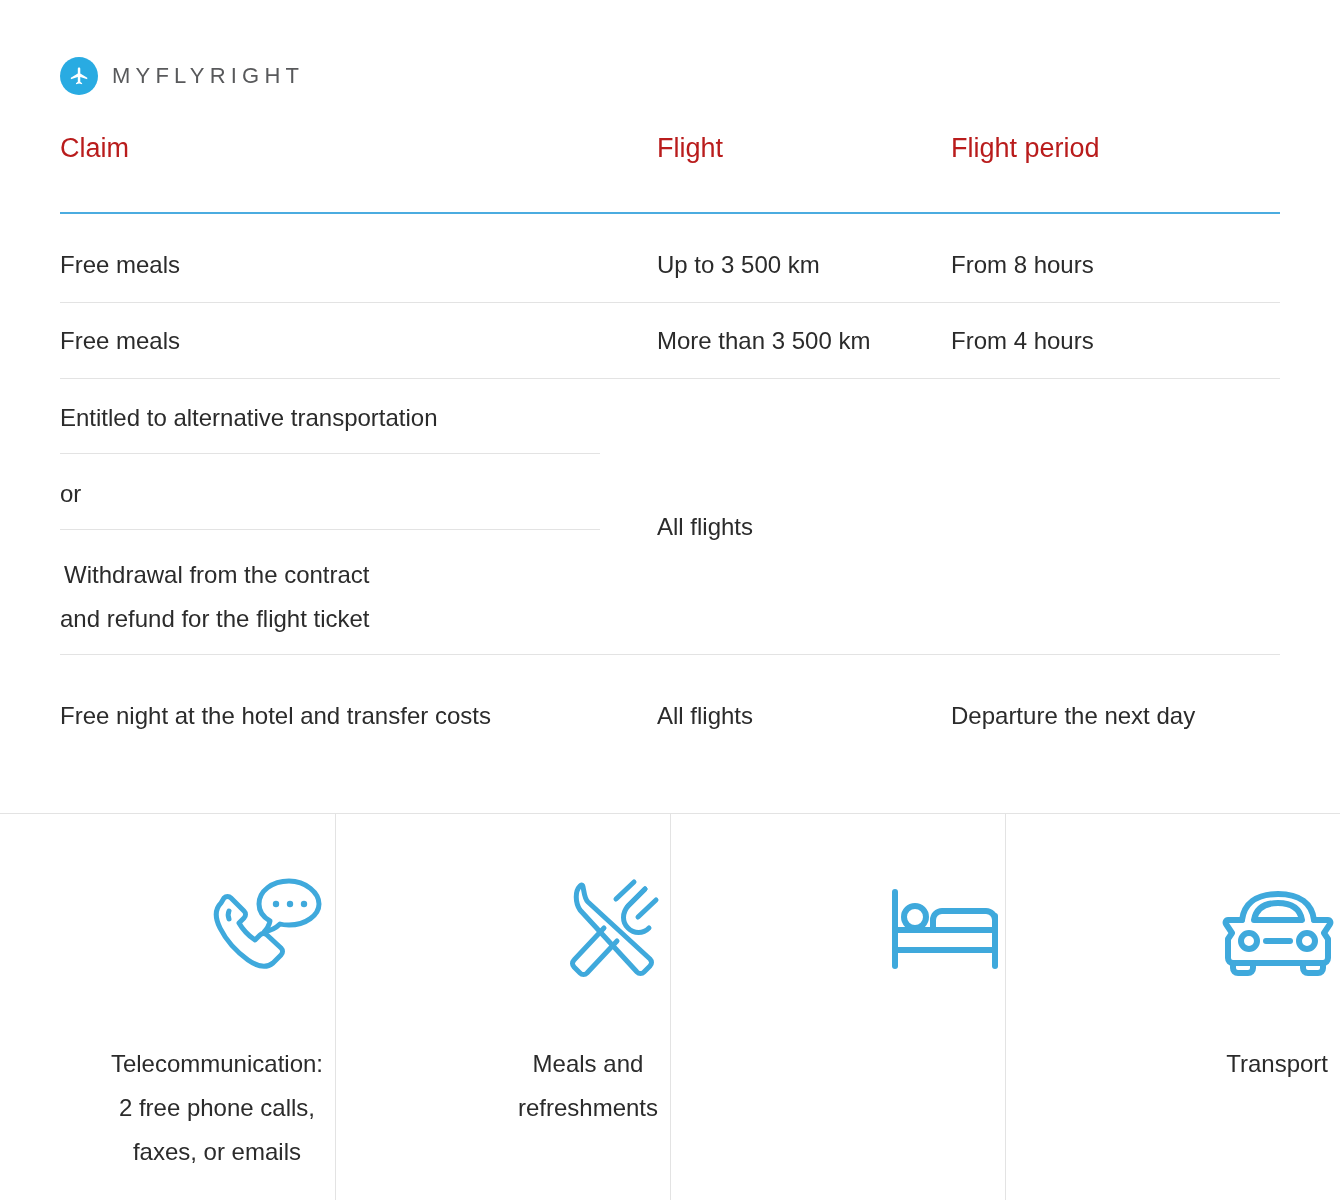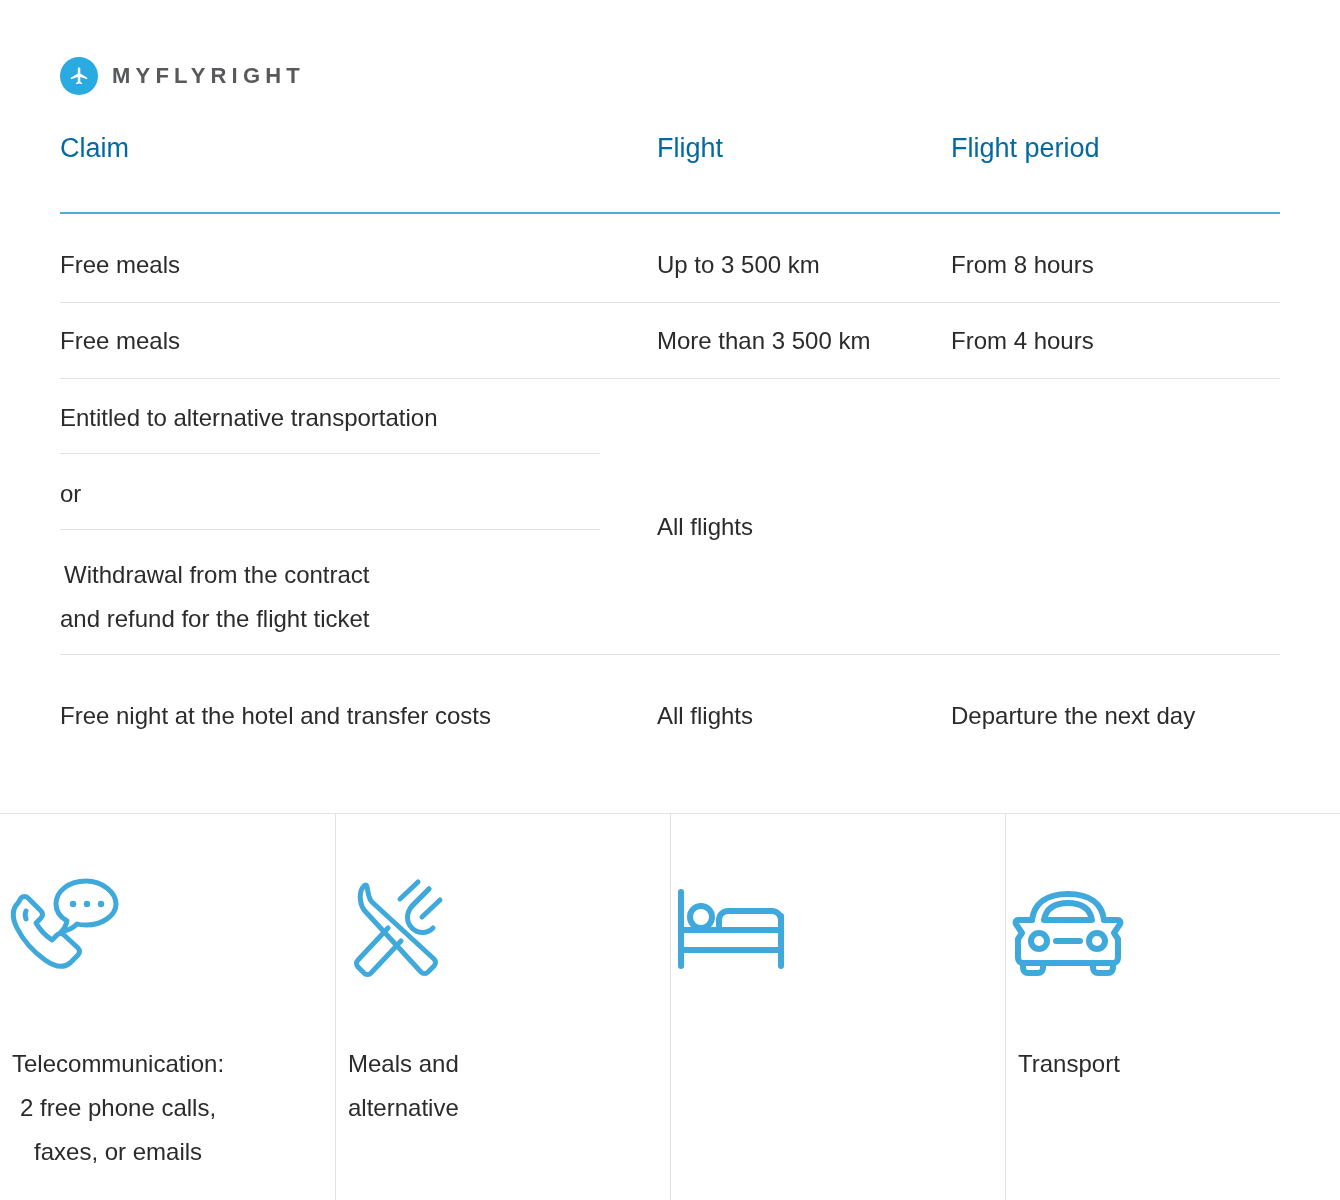--- a/index.html
+++ b/index.html
@@ -35,21 +35,21 @@
     border-radius: 50%;
     background: #29ABE2;
     display: flex;
     align-items: center;
     justify-content: center;
     flex: none;
   }
   .logo-mark svg { display: block; }
   .logo-word {
     font-size: 22px;
-    font-weight: bold;
+    font-weight: normal;
     color: #58595B;
     letter-spacing: 5.2px;
     line-height: 1;
     white-space: nowrap;
   }
 
   
   .table {
     position: absolute;
     left: 60px;
@@ -58,21 +58,21 @@
   }
 
   .thead {
     position: relative;
     height: 82px;
   }
   .th {
     position: absolute;
     top: 0;
     font-size: 27px;
-    color: #0369a1;
+    color: #b91c1c;
     white-space: nowrap;
     line-height: 1.2;
   }
   .th.c-claim  { left: 0px; }
   .th.c-flight { left: 597px; }
   .th.c-wait   { left: 891px; }
 
   .head-rule {
     position: absolute;
     left: 0;
@@ -161,21 +161,21 @@
     width: 1340px;
     height: 386px;
     display: flex;
   }
   .feature {
     width: 335px;
     height: 386px;
     position: relative;
     display: flex;
     flex-direction: column;
-    align-items: flex-start;
+    align-items: flex-end;
   }
   .feature + .feature { border-left: 1px solid #E3E3E3; }
 
   .feature-icon {
     height: 170px;
     display: flex;
     align-items: center;
     justify-content: center;
     margin-top: 30px;
   }
@@ -286,21 +286,21 @@
 
             <path d="M28 16c-5 5-5 16 0 24l57 62c2 2 5 2 7 0l6-6c2-2 2-5 0-7L36 32C30 26 33 11 28 16z"></path>
 
             <path d="M52 58 22 90c-2 2-2 5 0 7l6 6c2 2 5 2 7 0l30-32"></path>
 
             <path d="M93 19 76 36M82 12 64 29M104 30 86 47"></path>
             <path d="M93 19c-9 9-14 14-17 17-6 7-6 16 0 22 6 6 15 6 21 0"></path>
           </svg>
         </div>
         <div class="feature-label">Meals and
-alternative</div>
+refreshments</div>
       </div>
 
       <div class="feature">
         <div class="feature-icon">
           <svg width="120" height="90" viewBox="0 0 120 90" fill="none" stroke="#3FA9DC" stroke-width="6" stroke-linecap="round" stroke-linejoin="round">
             <path d="M10 8v74"></path>
             <path d="M10 46h100"></path>
             <path d="M110 32v50"></path>
             <path d="M10 66h100"></path>
             <path d="M48 46V36c0-5 4-9 9-9h44c5 0 9 4 9 9v10"></path>

